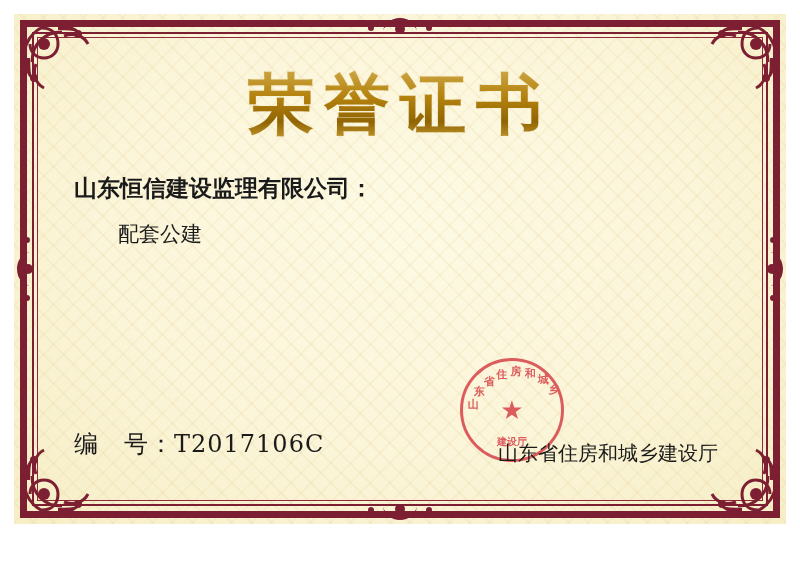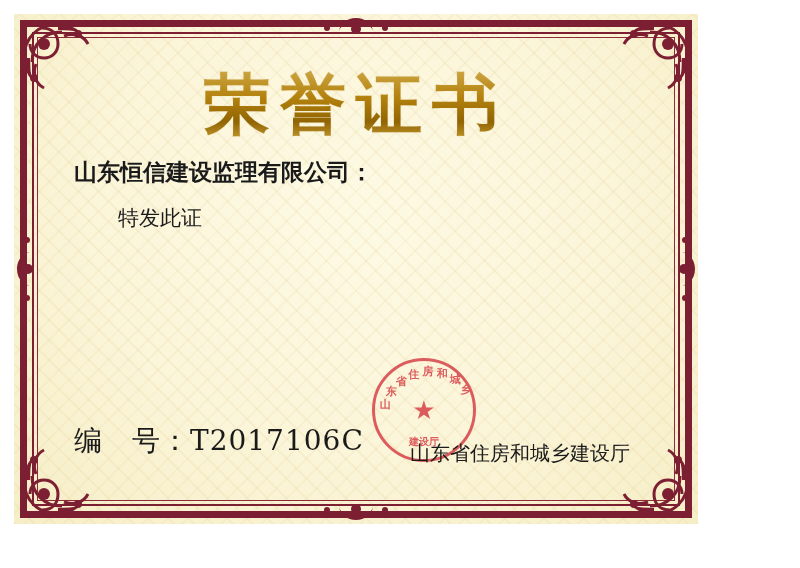--- a/index.html
+++ b/index.html
@@ -9,21 +9,21 @@
     height: 568px;
     overflow: hidden;
     background: #ffffff;
     font-family: "DejaVu Sans", sans-serif;
   }
 
   #certificate {
     position: absolute;
     left: 14px;
     top: 14px;
-    width: 684px;
+    width: 772px;
     height: 510px;
     background:
       
       repeating-linear-gradient(45deg, rgba(226,200,140,0.16) 0 2px, rgba(255,255,255,0) 2px 14px),
       repeating-linear-gradient(-45deg, rgba(226,200,140,0.13) 0 2px, rgba(255,255,255,0) 2px 14px),
       radial-gradient(ellipse at 50% 40%, #fdfae4 0%, #fbf5d9 55%, #f6eec6 100%);
     box-sizing: border-box;
   }
 
   
@@ -84,21 +84,21 @@
     color: #b8860b;
     background: linear-gradient(180deg, #e8c25a 0%, #c79212 40%, #9a6c05 75%, #d9ae3d 100%);
     -webkit-background-clip: text;
     background-clip: text;
     color: transparent;
     text-shadow: 0 0 1px rgba(120,80,0,0.25);
     line-height: 1.05;
   }
 
   .body-text {
-    margin-top: 14px;
+    margin-top: 30px;
     font-family: "DejaVu Serif", serif;
     color: #1a1a1a;
     font-size: 21px;
     line-height: 1.62;
   }
 
   .addressee {
     font-weight: bold;
     font-size: 23px;
     padding-left: 14px;
@@ -121,21 +121,21 @@
   .footer {
     position: absolute;
     left: 0; right: 0; bottom: 6px;
     height: 92px;
   }
   .serial {
     position: absolute;
     left: 14px;
     bottom: 18px;
     font-family: "DejaVu Serif", serif;
-    font-size: 28px;
+    font-size: 24px;
     color: #1a1a1a;
     letter-spacing: 1px;
   }
   .issuer-block {
     position: absolute;
     right: 22px;
     bottom: 8px;
     text-align: center;
     font-family: "DejaVu Serif", serif;
     font-size: 20px;
@@ -300,21 +300,21 @@
   </svg>
 
   <div class="content">
 
     <div class="cert-title">荣誉证书</div>
 
     <div class="body-text">
       <div class="addressee">山东恒信建设监理有限公司：</div>
 
 
-      <div class="short-line">特发此证</div>
+      <div class="short-line">配套公建</div>
     </div>
 
     <div class="footer">
 
       <div class="serial">
         <span>编　号：</span><span>T2017106C</span>
       </div>
 
       <div class="seal">
         <div class="seal-ring-text">

